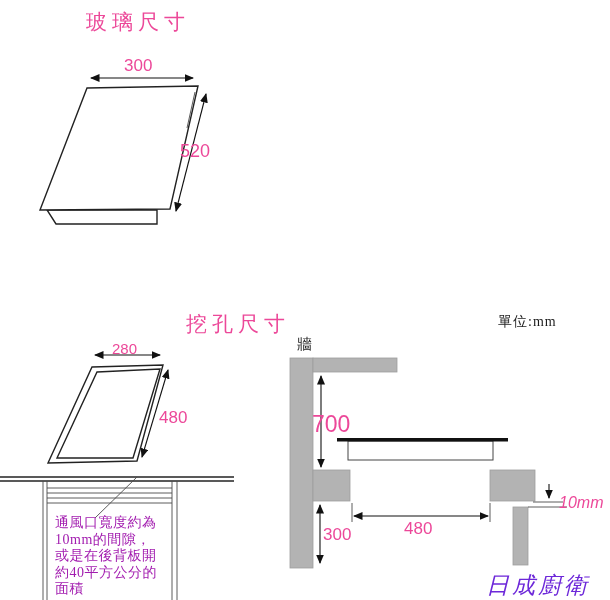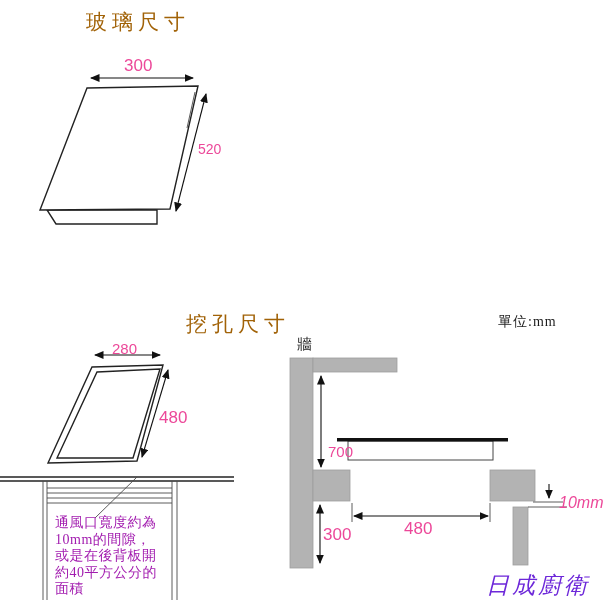--- a/index.html
+++ b/index.html
@@ -4,21 +4,21 @@
 <style>
   html,body{margin:0;padding:0;background:#fff;}
   .canvas{
     position:relative;width:610px;height:600px;background:#ffffff;overflow:hidden;
     font-family:"Liberation Sans",sans-serif;
   }
   .canvas svg{position:absolute;left:0;top:0;}
   .label{position:absolute;color:#1c1c1c;white-space:nowrap;}
   .cjk{font-family:"Liberation Serif","DejaVu Serif",serif;}
   .num{font-family:"Liberation Sans","DejaVu Sans",sans-serif;color:#ec4899;}
-  .title{font-size:21px;letter-spacing:5px;color:#a16207;}
+  .title{font-size:21px;letter-spacing:5px;color:#ec4899;}
   .note{
     position:absolute;left:55px;top:515px;width:124px;
     font-size:14px;line-height:16.5px;color:#a21caf;
     font-family:"Liberation Serif","DejaVu Serif",serif;
     white-space:pre-line;letter-spacing:0.5px;
   }
   .watermark{
     position:absolute;left:486px;top:570px;font-size:23px;font-style:italic;
     letter-spacing:3px;color:#6d28d9;
     font-family:"Liberation Serif","DejaVu Serif",serif;
@@ -98,34 +98,34 @@
 
       <line class="dim" x1="549" y1="484" x2="549" y2="498" marker-end="url(#ah)"></line>
       <line class="lnthin" x1="533" y1="502" x2="563" y2="502"></line>
       <line class="lnthin" x1="528" y1="507" x2="567" y2="507"></line>
     </g>
   </svg>
 
   <div class="label title cjk" style="left:86px;top:8px;">玻璃尺寸</div>
 
   <div class="label num" style="left:124px;top:56px;font-size:17px;">300</div>
-  <div class="label num" style="left:198px;top:141px;font-size:14px;">520</div>
+  <div class="label num" style="left:180px;top:141px;font-size:18px;">520</div>
 
   <div class="label title cjk" style="left:186px;top:310px;text-align:center;">挖孔尺寸</div>
   <div class="label cjk" style="left:498px;top:313px;font-size:14px;letter-spacing:1px;">單位:mm</div>
 
   <div class="label num" style="left:112px;top:340px;font-size:15px;">280</div>
   <div class="label num" style="left:159px;top:408px;font-size:17px;">480</div>
 
   <div class="note">通風口寬度約為
 10mm的間隙，
 或是在後背板開
 約40平方公分的
 面積</div>
 
   <div class="label cjk" style="left:297px;top:335px;font-size:15px;">牆</div>
-  <div class="label num" style="left:328px;top:411px;font-size:15px;margin-top:32px;">700</div>
+  <div class="label num" style="left:312px;top:411px;font-size:23px;">700</div>
   <div class="label num" style="left:404px;top:519px;font-size:17px;">480</div>
   <div class="label num" style="left:323px;top:525px;font-size:17px;">300</div>
   <div class="label num" style="left:559px;top:494px;font-size:16px;font-style:italic;">10mm</div>
 
   <div class="watermark">日成廚衛</div>
 </div>
 
 </body></html>

